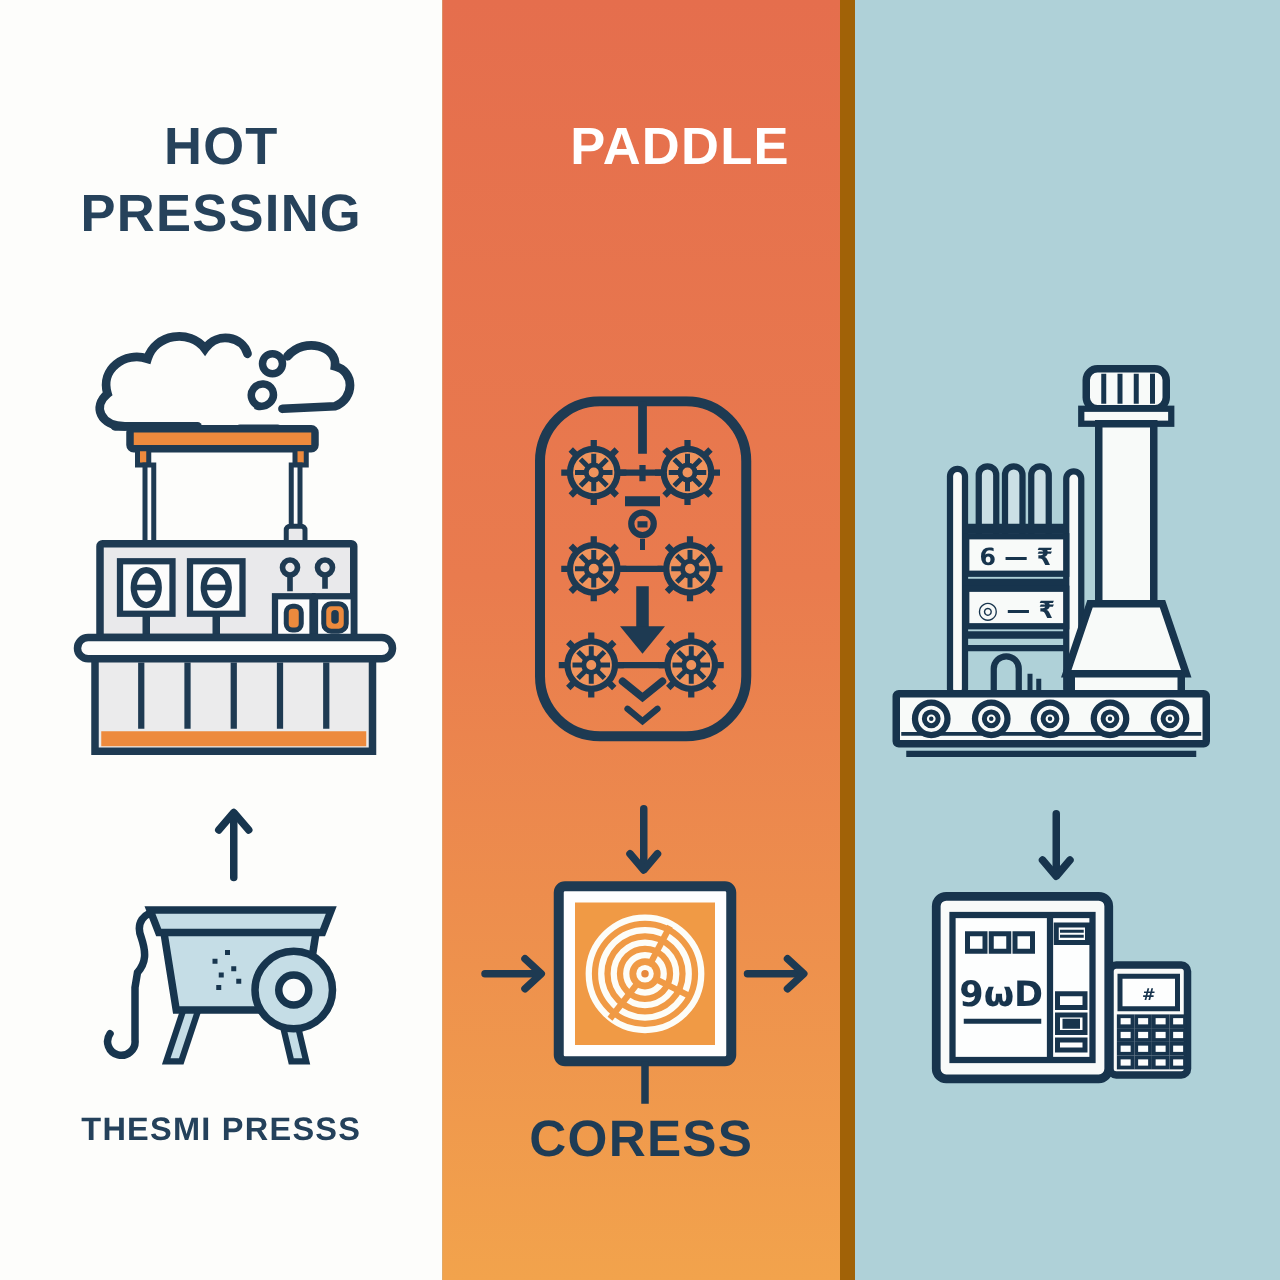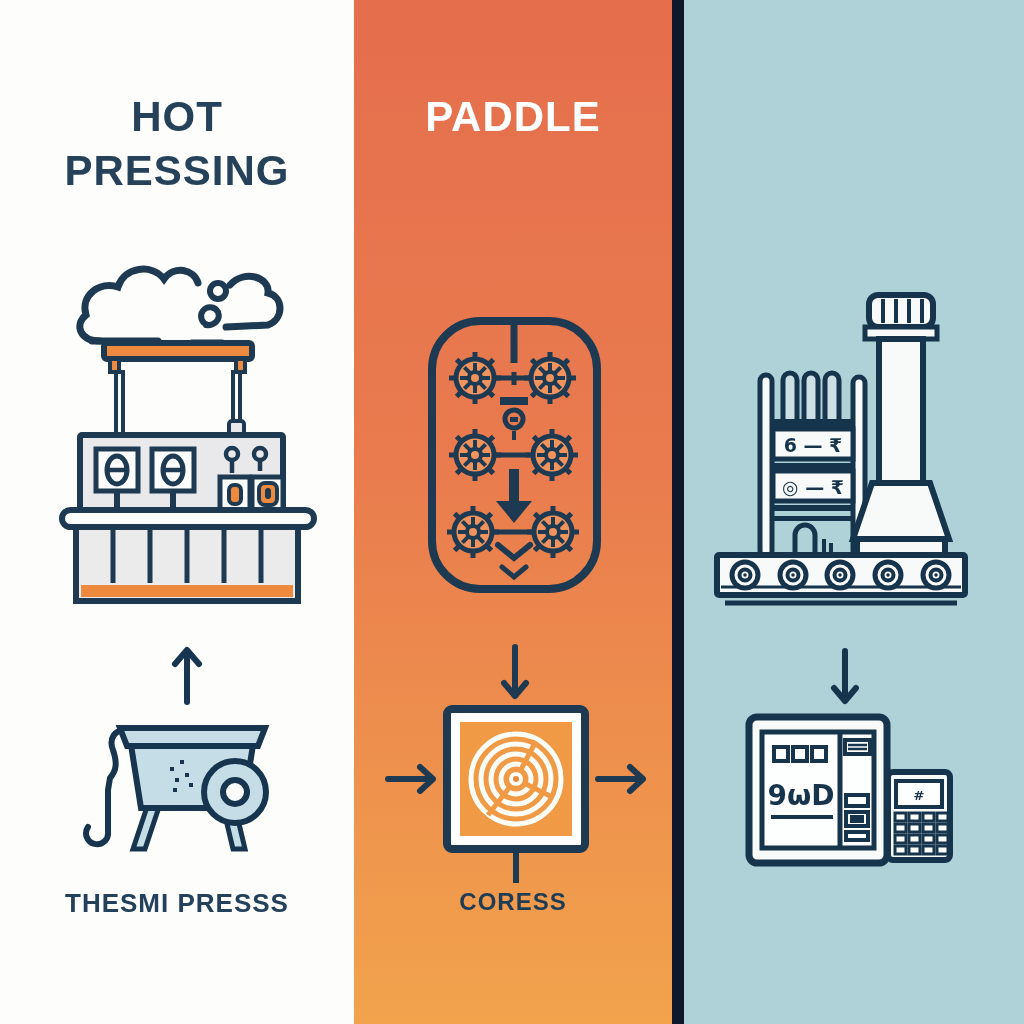--- a/index.html
+++ b/index.html
@@ -1,36 +1,36 @@
 <!DOCTYPE html>
 <html><head>
 <meta charset="utf-8">
 <style>
   html,body{margin:0;padding:0;background:#FAFAF7;}
   #stage{
     position:relative;width:1024px;height:1024px;overflow:hidden;
-    background:#0f172a;
+    background:#a16207;
     font-family:"Liberation Sans","DejaVu Sans",sans-serif;
   }
   .panel{position:absolute;top:0;height:1024px;}
   #panel-left{left:0;width:354px;background:#FDFDFB;}
   #panel-mid{left:354px;width:318px;background:linear-gradient(180deg,#E56E4D 0%,#E97B4E 45%,#F2A34C 100%);}
   #panel-right{left:684px;width:340px;background:#AFD1D8;}
   .title{
     position:absolute;top:90px;width:100%;text-align:center;
     font-size:42px;font-weight:bold;line-height:1.28;letter-spacing:1px;
     color:#26425B;
   }
-  #panel-mid .title{color:#FFFFFF;}
+  #panel-mid .title{color:#FFFFFF;padding-left:31px;}
   #panel-right .title{color:#1D3B55;}
   .caption{
     position:absolute;top:888px;width:100%;text-align:center;
     font-size:26px;font-weight:bold;letter-spacing:1px;color:#24415B;
   }
-  #panel-mid .caption{font-size:24px;color:#1F3C55;}
+  #panel-mid .caption{font-size:41px;color:#1F3C55;}
   .art{position:absolute;}
   svg text{font-family:"DejaVu Sans","Liberation Sans",sans-serif;font-weight:bold;}
 </style>
 </head>
 <body>
 
 <div id="stage">
 
   <div class="panel" id="panel-left">
     <div class="title">

